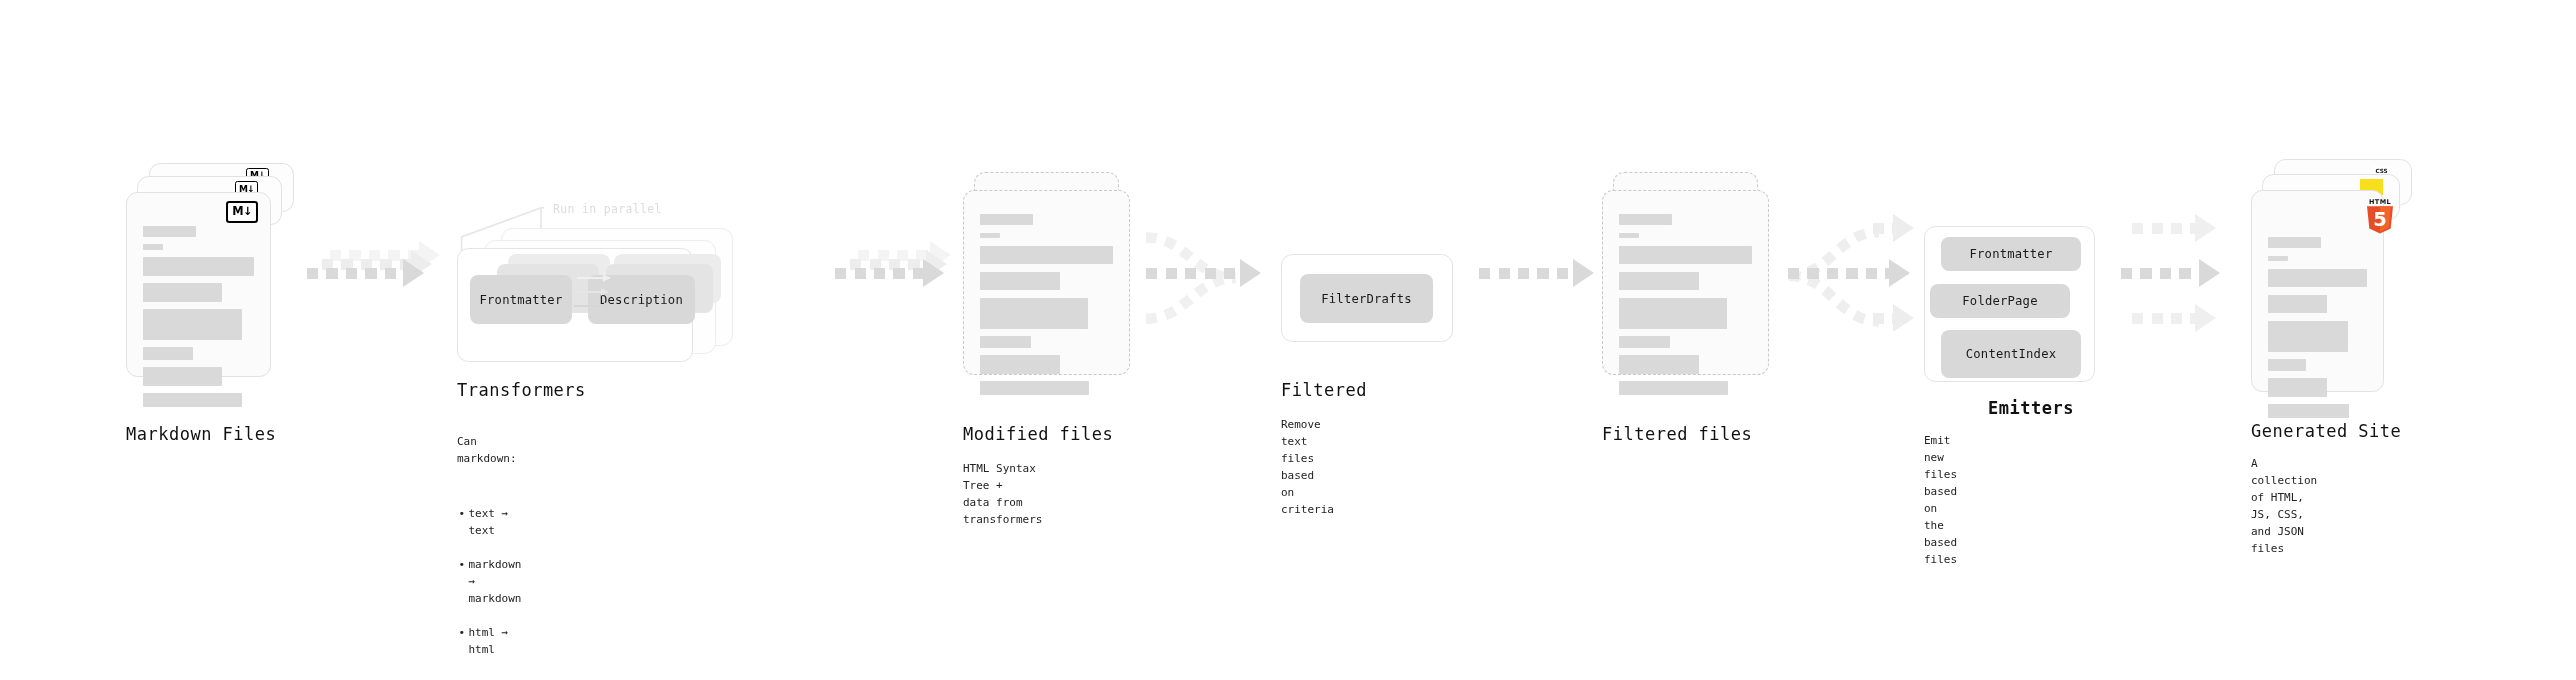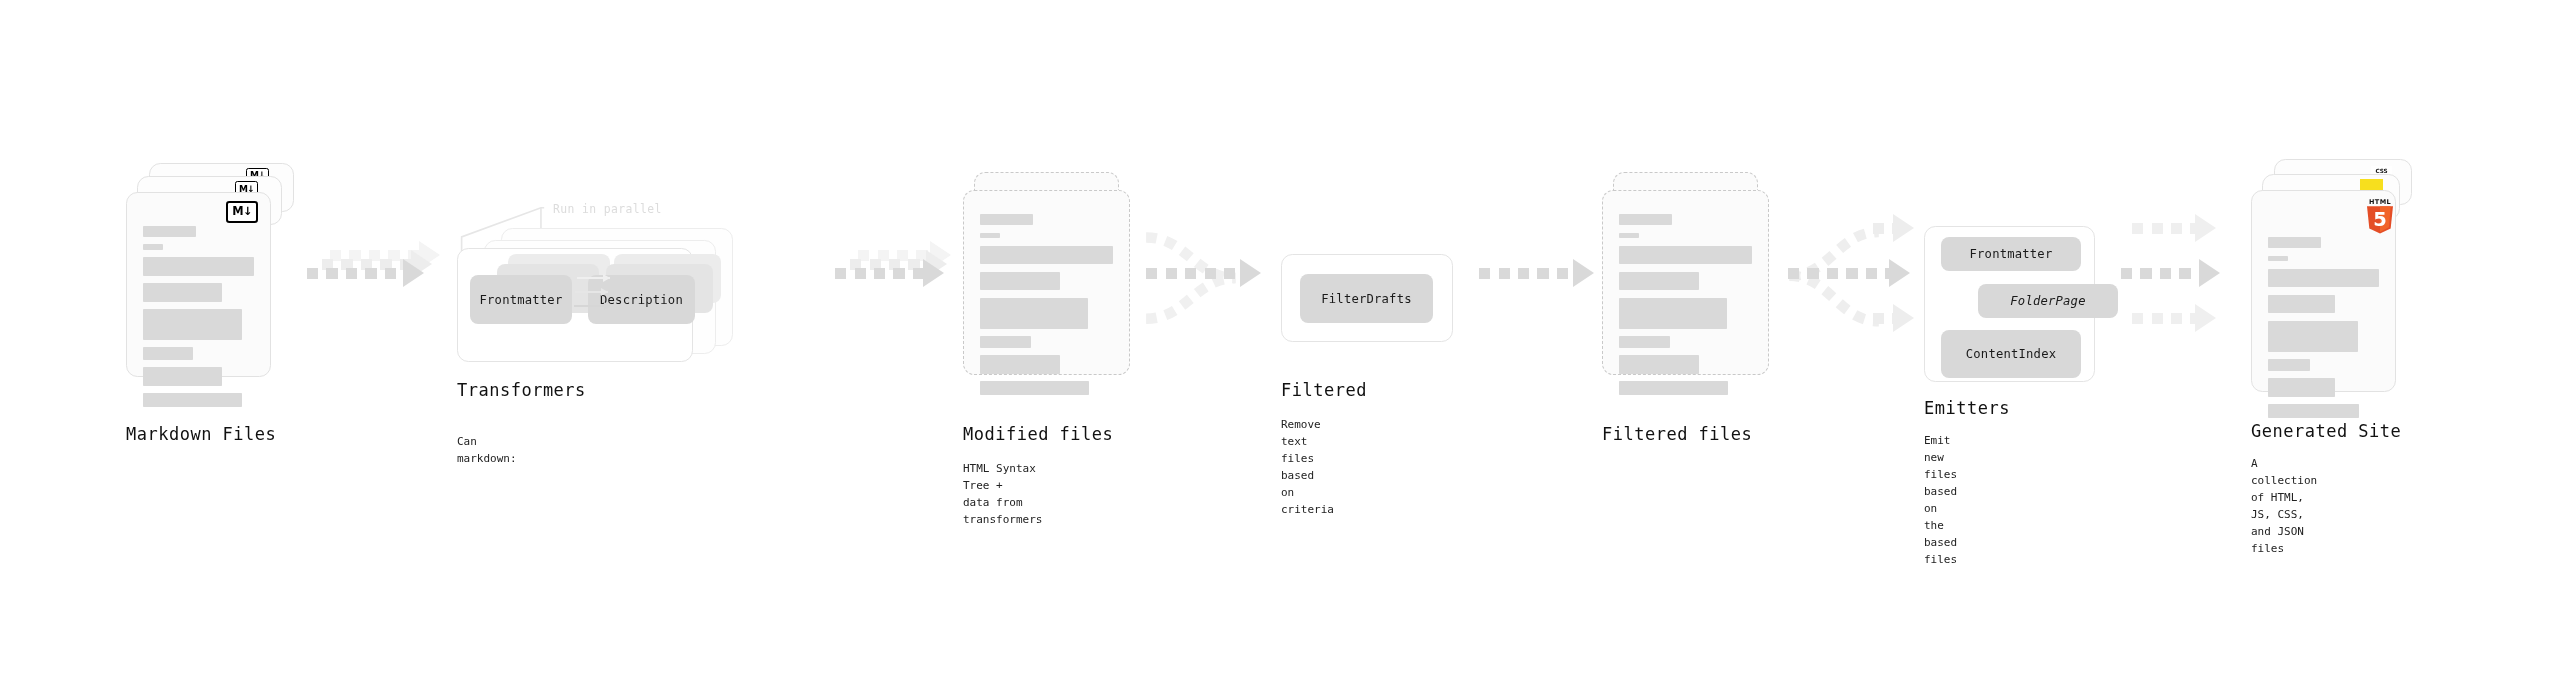--- a/index.html
+++ b/index.html
@@ -284,20 +284,25 @@
   <div class="chip" style="left:588px; top:275px; width:107px; height:49px;">Description</div>
 
   <div class="mini-arrow" style="left:577px; top:277px; width:32.5px; color:#efefef;"></div>
   <div class="mini-arrow" style="left:575px; top:291px; width:32.5px; color:#e6e6e6;"></div>
   <div class="mini-arrow" style="left:574px; top:305px; width:36px; color:#d6d6d6;"></div>
 
   <div class="title" style="left:457px; top:380px;">Transformers</div>
 
   <div class="sub" style="left:457px; top:416px;">
     <div>Can markdown:</div>
+    <ul>
+      <li>text → text</li>
+      <li>markdown → markdown</li>
+      <li>html → html</li>
+    </ul>
   </div>
 </div>
 
 <div class="arrow-wrap" style="left:835px; top:268px;">
   <div class="dash-arrow" style="left:23px; top:-18px; color:#f4f4f4;">
     <div class="line" style="width:73px;"></div>
       <div class="head" style="left:72px;"></div>
   </div>
   <div class="dash-arrow" style="left:14.6px; top:-9px; color:#ededed;">
     <div class="line" style="width:78px;"></div>
@@ -393,24 +398,24 @@
   </div>
   <div class="dash-arrow" style="left:0px; top:0px; color:#d9d9d9;">
     <div class="line" style="width:102px;"></div>
       <div class="head" style="left:101px;"></div>
   </div>
 </div>
 
 <div class="stage">
   <div class="proc-box" style="left:1924px; top:226px; width:171px; height:156px;"></div>
   <div class="chip" style="left:1941px; top:237px; width:140px; height:34px;">Frontmatter</div>
-  <div class="chip" style="left:1978px; top:284px; width:140px; height:34px;font-style:italic;">FolderPage</div>
+  <div class="chip" style="left:1930px; top:284px; width:140px; height:34px;">FolderPage</div>
   <div class="chip" style="left:1941px; top:330px; width:140px; height:48px;">ContentIndex</div>
 
-  <div class="title" style="left:1924px; top:398px;">Emitters</div>
+  <div class="title" style="left:1988px; top:398px;font-weight:bold;">Emitters</div>
   <div class="sub" style="left:1924px; top:432px;">Emit new files based on
 the based files</div>
 </div>
 
 <div class="arrow-wrap" style="left:2121px; top:268px;">
   <div class="dash-arrow" style="left:11.4px; top:-45px; color:#efefef;">
     <div class="line" style="width:65px;"></div>
       <div class="head" style="left:63px;"></div>
   </div>
   <div class="dash-arrow" style="left:11.4px; top:45px; color:#efefef;">
@@ -427,21 +432,21 @@
   <div class="doc-stack" style="left:2251px; top:159px;">
 
     <div class="doc-card ghost2" style="left:23px; top:0px; width:138px; height:46px;"></div>
     <div class="badge css-badge" style="left:120px; top:6.5px;">
       <span>CSS</span>
     </div>
 
     <div class="doc-card ghost1" style="left:11.4px; top:14.6px; width:138px; height:46px;"></div>
     <div class="badge js-badge" style="left:109px; top:19.5px;"></div>
 
-    <div class="doc-card" style="left:0px; top:31px; width:145px; height:202px;">
+    <div class="doc-card" style="left:0px; top:31px; width:133px; height:202px;">
       <div class="badge html5-badge" style="left:114px; top:6.5px;">
         <span class="html5-word">HTML</span>
         <span class="html5-shield">
           <span class="html5-five">5</span>
         </span>
       </div>
       <div class="doc-body" style="top:46px;">
         <div class="sk" style="width:53px;height:11.4px;"></div>
         <div class="sk" style="width:19.5px;height:5.7px;"></div>
         <div class="sk" style="width:100%;height:18.7px;"></div>

